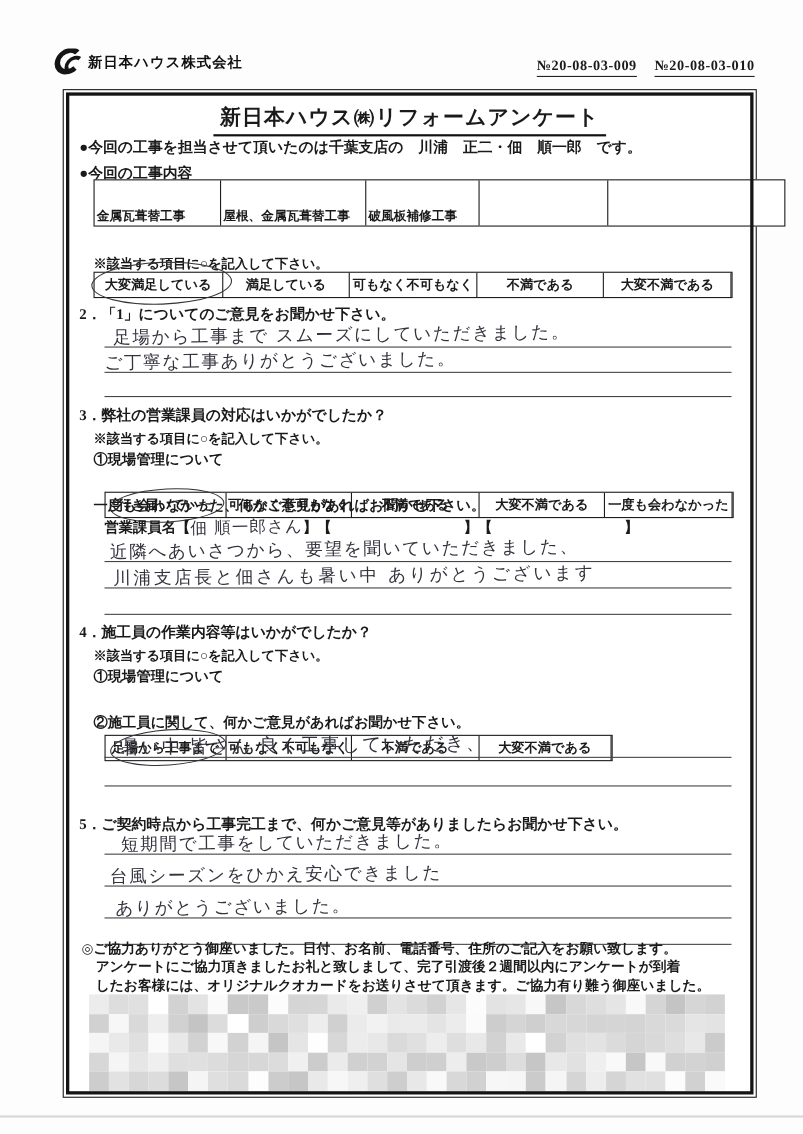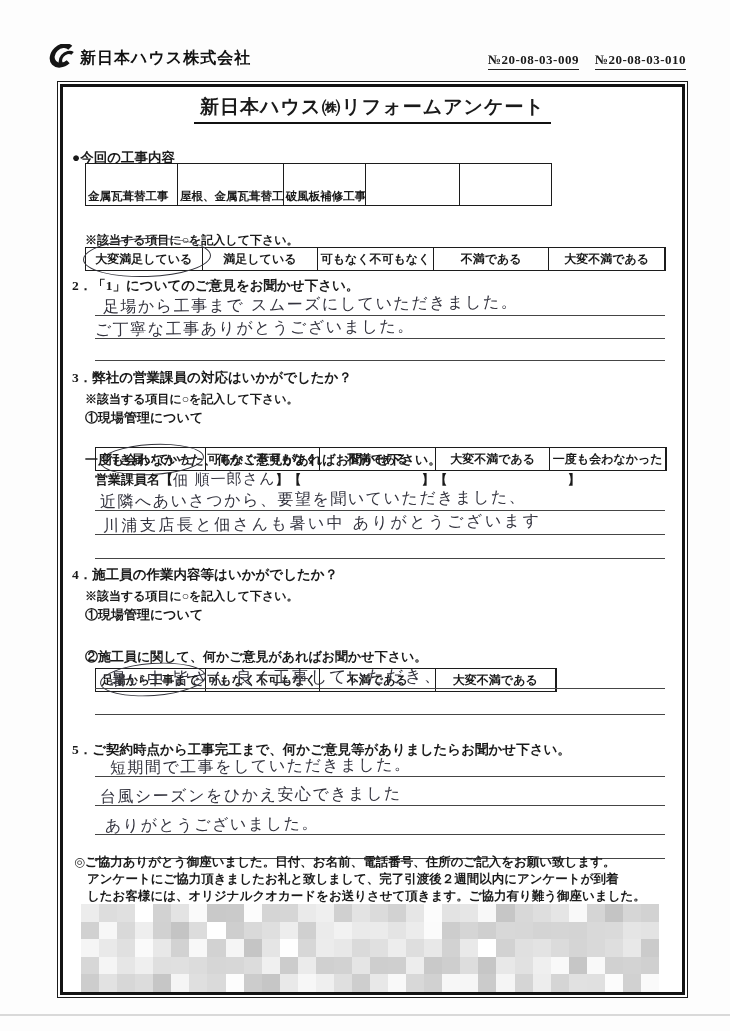--- a/index.html
+++ b/index.html
@@ -5,21 +5,21 @@
   html,body{margin:0;padding:0;}
   body{background:#e9e9e9;}
   .page{
     position:relative; width:730px; height:1031px; background:#fdfdfd;
     font-family:"Liberation Serif","DejaVu Serif",serif;
     color:#1a1a1a; overflow:hidden;
   }
   
   .logo{position:absolute;left:46px;top:44px;width:28px;height:28px;}
   .company{position:absolute;left:80px;top:48px;font-family:"Liberation Sans","DejaVu Sans",sans-serif;
-    font-weight:700;font-size:16px;letter-spacing:1px;color:#111;}
+    font-weight:700;font-size:13px;letter-spacing:1px;color:#111;}
   .docnos{position:absolute;right:44px;top:52px;display:flex;gap:16px;}
   .docno{font-size:13px;font-weight:600;border-bottom:1.5px solid #222;padding-bottom:1px;letter-spacing:.5px;}
   
   .frame{position:absolute;left:57px;top:81px;width:629px;height:915px;border:1.5px solid #1b1b1b;background:#fff;}
   .frame::after{content:"";position:absolute;inset:2px;border:3px solid #141414;pointer-events:none;}
   .frame > *{position:absolute;}
   .title-wrap{top:12px;left:0;width:100%;text-align:center;}
   .title{display:inline-block;font-size:19px;font-weight:700;letter-spacing:1px;
     border-bottom:2px solid #111;padding:0 6px 2px 6px;}
   .pline{font-size:13.5px;font-weight:600;white-space:nowrap;}
@@ -70,23 +70,24 @@
     <span class="docno">№20-08-03-009</span>
     <span class="docno">№20-08-03-010</span>
   </div>
 
   <div class="frame">
 
     <div class="title-wrap">
       <span class="title">新日本ハウス㈱リフォームアンケート</span>
     </div>
 
+    <div class="pline" style="left:14px;top:43px;">●今回の工事を担当させて頂いたのは千葉支店の　川浦　正二・佃　順一郎　です。</div>
     <div class="pline" style="left:14px;top:67px;">●今回の工事内容</div>
 
-    <div class="tbl work-tbl" style="left:27px;top:81px;width:467px;">
+    <div class="tbl work-tbl" style="left:27px;top:81px;width:629px;">
       <div class="cell" style="width:115px;">金属瓦葺替工事</div>
       <div class="cell" style="width:132px;">屋根、金属瓦葺替工事</div>
       <div class="cell" style="width:103px;">破風板補修工事</div>
       <div class="cell" style="width:117px;"></div>
       <div class="cell" style="width:114px;"></div>
     </div>
 
     <div class="note" style="left:27px;top:150px;">※該当する項目に○を記入して下さい。</div>
     <div class="tbl opt-tbl" style="left:27px;top:165px;width:581px;">
       <div class="cell" style="width:117px;">大変満足している</div>

